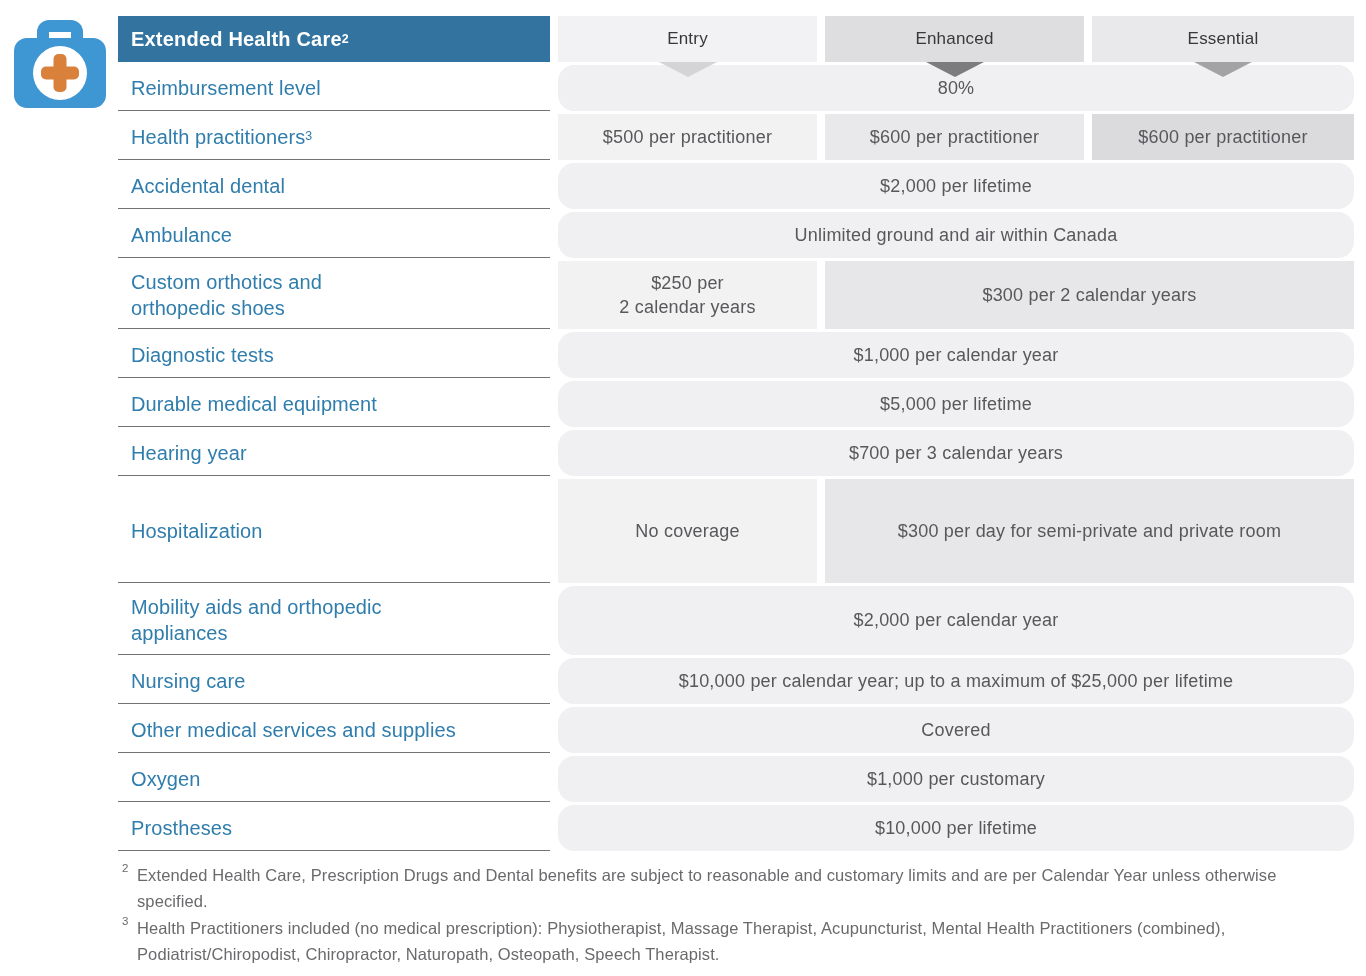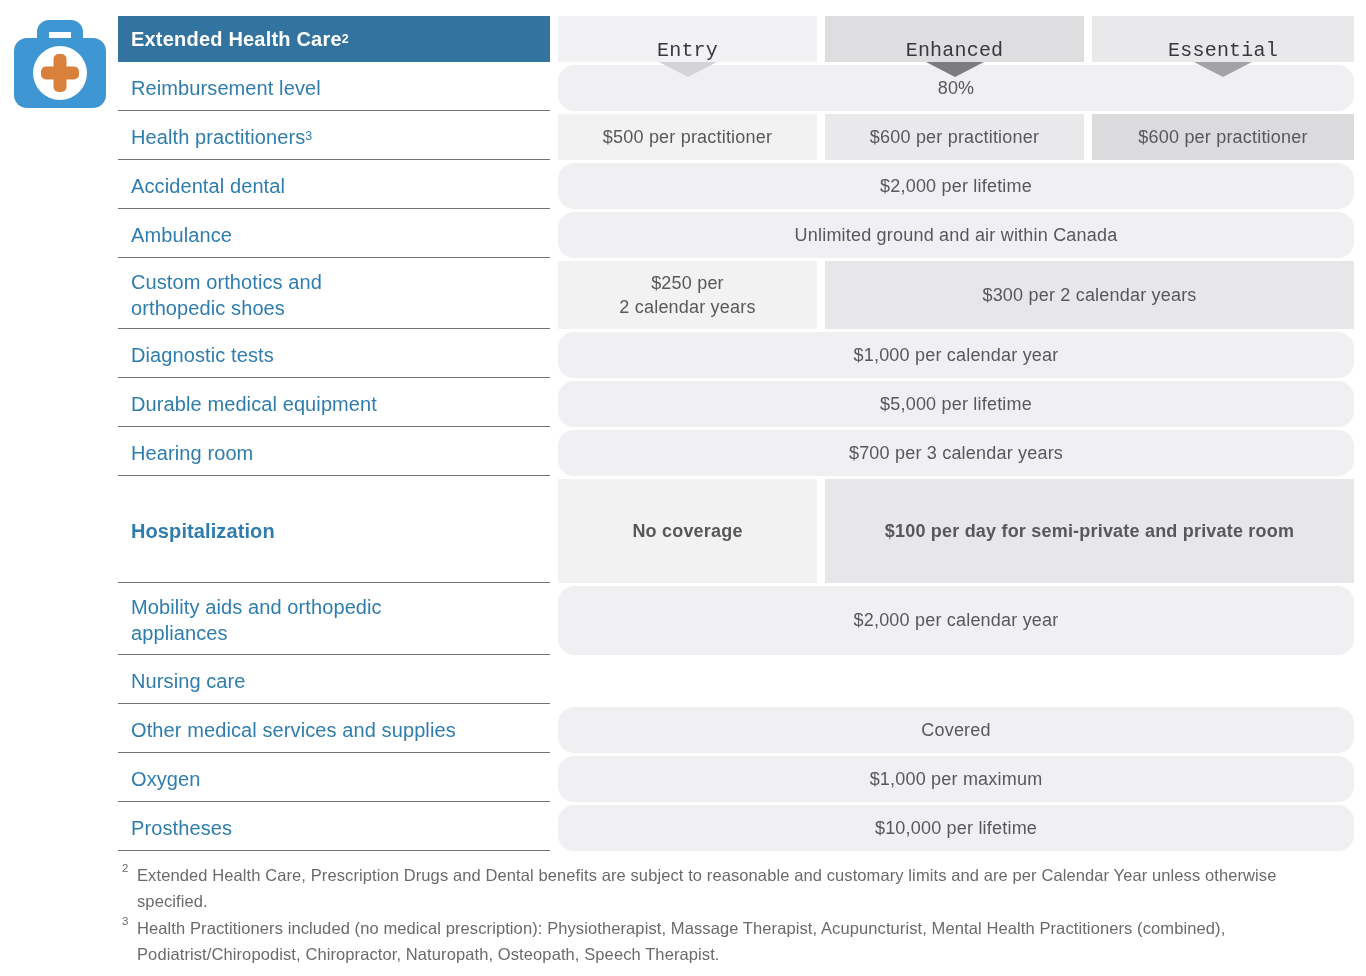--- a/index.html
+++ b/index.html
@@ -23,22 +23,22 @@
   
   .table { position:absolute; left:118px; top:16px; width:1223px; }
   .t-row { display:grid; grid-template-columns:432px 259px 259px 262px;
            column-gap:3px; min-height:46px;gap:8px; }
   .t-row + .t-row { margin-top:3px; }
 
   
   .t-head .title-cell { grid-column:1; background:#32749F; color:#ffffff;
       font-weight:bold; font-size:20px; display:flex; align-items:center;
       padding-left:13px; letter-spacing:0.2px; }
-  .t-head .col-cell { position:relative; display:flex; align-items:flex-end;
-      justify-content:center; font-size:20px; color:#38383B; letter-spacing:0.2px;font-family:Liberation Mono, monospace; }
+  .t-head .col-cell { position:relative; display:flex; align-items:center;
+      justify-content:center; font-size:17px; color:#38383B; letter-spacing:0.2px; }
   .col-entry    { background:#F2F2F4; }
   .col-essential{ background:#E9E9EB; }
   .col-enhanced { background:#DEDEE0; }
   .tri { position:absolute; left:50%; bottom:-15px; transform:translateX(-50%);
          width:0; height:0; border-left:29px solid transparent;
          border-right:29px solid transparent; border-top:15px solid #ccc; z-index:3; }
   .col-entry .tri     { border-top-color:#D4D4D6; }
   .col-essential .tri { border-top-color:#A3A3A6; }
   .col-enhanced .tri  { border-top-color:#7C7C7F; }
 
@@ -50,21 +50,21 @@
       color:#58585B; font-size:18px; white-space:pre-line; line-height:1.35;
       letter-spacing:0.2px; padding:4px 10px; }
   .span-entry     { grid-column:2; background:#F2F2F3; }
   .span-essential { grid-column:3; background:#E9E9EB; }
   .span-enhanced  { grid-column:4; background:#DBDBDE; }
   .span-ess-enh   { grid-column:3 / 5; background:#E7E7E9; }
   .span-all       { grid-column:2 / 5; background:#F0F0F2;border-radius:16px; }
 
   
   [data-name="table-row-custom-orthotics-and-orthopedic-shoes"] { min-height:68px; }
-  [data-name="table-row-hospitalization"]                        { min-height:104px;font-weight:bold; }
+  [data-name="table-row-hospitalization"]                        { min-height:104px; }
   [data-name="table-row-mobility-aids-and-orthopedic-appliances"]{ min-height:69px; }
 
   sup { font-size:0.62em; }
 
   
   .footnotes { position:absolute; left:122px; top:862px; width:1210px;
       color:#6A6A6D; font-size:16.5px; line-height:1.6; letter-spacing:0.1px; }
   .footnote { position:relative; padding-left:15px; max-width:1200px; }
   .fn-marker { position:absolute; left:0; top:-3px; font-size:11.5px; }
 </style>
@@ -130,43 +130,44 @@
       </div>
       <div class="t-row" data-name="table-row-diagnostic-tests">
         <div class="label-cell" data-name="row-label"><span data-name="row-label-text">Diagnostic tests</span></div>
         <div class="cell span-all" data-name="value-cell-all">$1,000 per calendar year</div>
       </div>
       <div class="t-row" data-name="table-row-durable-medical-equipment">
         <div class="label-cell" data-name="row-label"><span data-name="row-label-text">Durable medical equipment</span></div>
         <div class="cell span-all" data-name="value-cell-all">$5,000 per lifetime</div>
       </div>
       <div class="t-row" data-name="table-row-hearing-aids">
-        <div class="label-cell" data-name="row-label"><span data-name="row-label-text">Hearing room</span></div>
+        <div class="label-cell" data-name="row-label"><span data-name="row-label-text">Hearing year</span></div>
         <div class="cell span-all" data-name="value-cell-all">$700 per 3 calendar years</div>
       </div>
       <div class="t-row" data-name="table-row-hospitalization">
         <div class="label-cell" data-name="row-label"><span data-name="row-label-text">Hospitalization</span></div>
         <div class="cell span-entry" data-name="value-cell-entry">No coverage</div>
-        <div class="cell span-ess-enh" data-name="value-cell-ess-enh">$100 per day for semi-private and private room</div>
+        <div class="cell span-ess-enh" data-name="value-cell-ess-enh">$300 per day for semi-private and private room</div>
       </div>
       <div class="t-row" data-name="table-row-mobility-aids-and-orthopedic-appliances">
         <div class="label-cell" data-name="row-label"><span data-name="row-label-text">Mobility aids and orthopedic
 appliances</span></div>
         <div class="cell span-all" data-name="value-cell-all">$2,000 per calendar year</div>
       </div>
       <div class="t-row" data-name="table-row-nursing-care">
         <div class="label-cell" data-name="row-label"><span data-name="row-label-text">Nursing care</span></div>
+        <div class="cell span-all" data-name="value-cell-all">$10,000 per calendar year; up to a maximum of $25,000 per lifetime</div>
       </div>
       <div class="t-row" data-name="table-row-other-medical-services-and-supplies">
         <div class="label-cell" data-name="row-label"><span data-name="row-label-text">Other medical services and supplies</span></div>
         <div class="cell span-all" data-name="value-cell-all">Covered</div>
       </div>
       <div class="t-row" data-name="table-row-oxygen">
         <div class="label-cell" data-name="row-label"><span data-name="row-label-text">Oxygen</span></div>
-        <div class="cell span-all" data-name="value-cell-all">$1,000 per maximum</div>
+        <div class="cell span-all" data-name="value-cell-all">$1,000 per customary</div>
       </div>
       <div class="t-row" data-name="table-row-prostheses">
         <div class="label-cell" data-name="row-label"><span data-name="row-label-text">Prostheses</span></div>
         <div class="cell span-all" data-name="value-cell-all">$10,000 per lifetime</div>
       </div>
     </div>
 
   <div class="footnotes" data-name="footnotes">
 
   <p class="footnote" data-name="footnote-2"><sup class="fn-marker" data-name="footnote-marker">2</sup><span data-name="footnote-text">Extended Health Care, Prescription Drugs and Dental benefits are subject to reasonable and customary limits and are per Calendar Year unless otherwise specified.</span></p>

